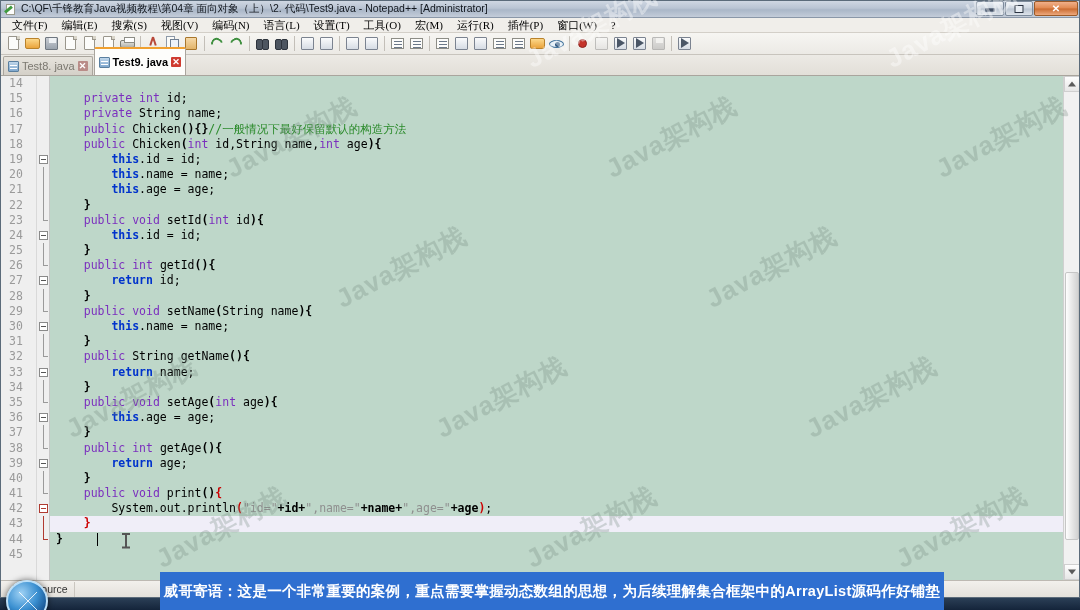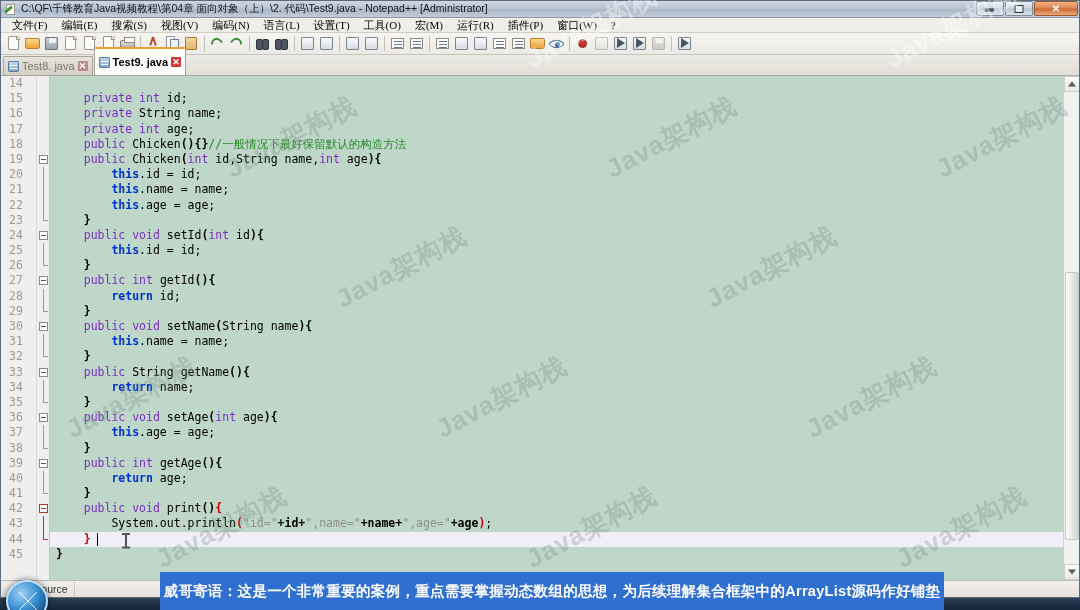--- a/index.html
+++ b/index.html
@@ -808,21 +808,20 @@
           </div>
           <div class="fl">
             <span class="fend red"></span>
           </div>
           <div class="fl"></div>
         </div>
       <div class="code" id="code">
           <div class="cl"></div>
           <div class="cl"><span class="op">    </span><span class="kw">private</span><span class="op"> </span><span class="kw">int</span><span class="op"> id;</span></div>
           <div class="cl"><span class="op">    </span><span class="kw">private</span><span class="op"> String name;</span></div>
-          <div class="cl"><span class="op">    </span><span class="kw">private</span><span class="op"> </span><span class="kw">int</span><span class="op"> age;</span></div>
           <div class="cl"><span class="op">    </span><span class="kw">public</span><span class="op"> Chicken</span><span class="pl">()</span><span class="pl">{}</span><span class="cmt">//一般情况下最好保留默认的构造方法</span></div>
           <div class="cl"><span class="op">    </span><span class="kw">public</span><span class="op"> Chicken</span><span class="pl">(</span><span class="kw">int</span><span class="op"> id,String name,</span><span class="kw">int</span><span class="op"> age</span><span class="pl">)</span><span class="pl">{</span></div>
           <div class="cl"><span class="op">        </span><span class="kw2">this</span><span class="op">.id = id;</span></div>
           <div class="cl"><span class="op">        </span><span class="kw2">this</span><span class="op">.name = name;</span></div>
           <div class="cl"><span class="op">        </span><span class="kw2">this</span><span class="op">.age = age;</span></div>
           <div class="cl"><span class="op">    </span><span class="pl">}</span></div>
           <div class="cl"><span class="op">    </span><span class="kw">public</span><span class="op"> </span><span class="kw">void</span><span class="op"> setId</span><span class="pl">(</span><span class="kw">int</span><span class="op"> id</span><span class="pl">)</span><span class="pl">{</span></div>
           <div class="cl"><span class="op">        </span><span class="kw2">this</span><span class="op">.id = id;</span></div>
           <div class="cl"><span class="op">    </span><span class="pl">}</span></div>
           <div class="cl"><span class="op">    </span><span class="kw">public</span><span class="op"> </span><span class="kw">int</span><span class="op"> getId</span><span class="pl">()</span><span class="pl">{</span></div>

